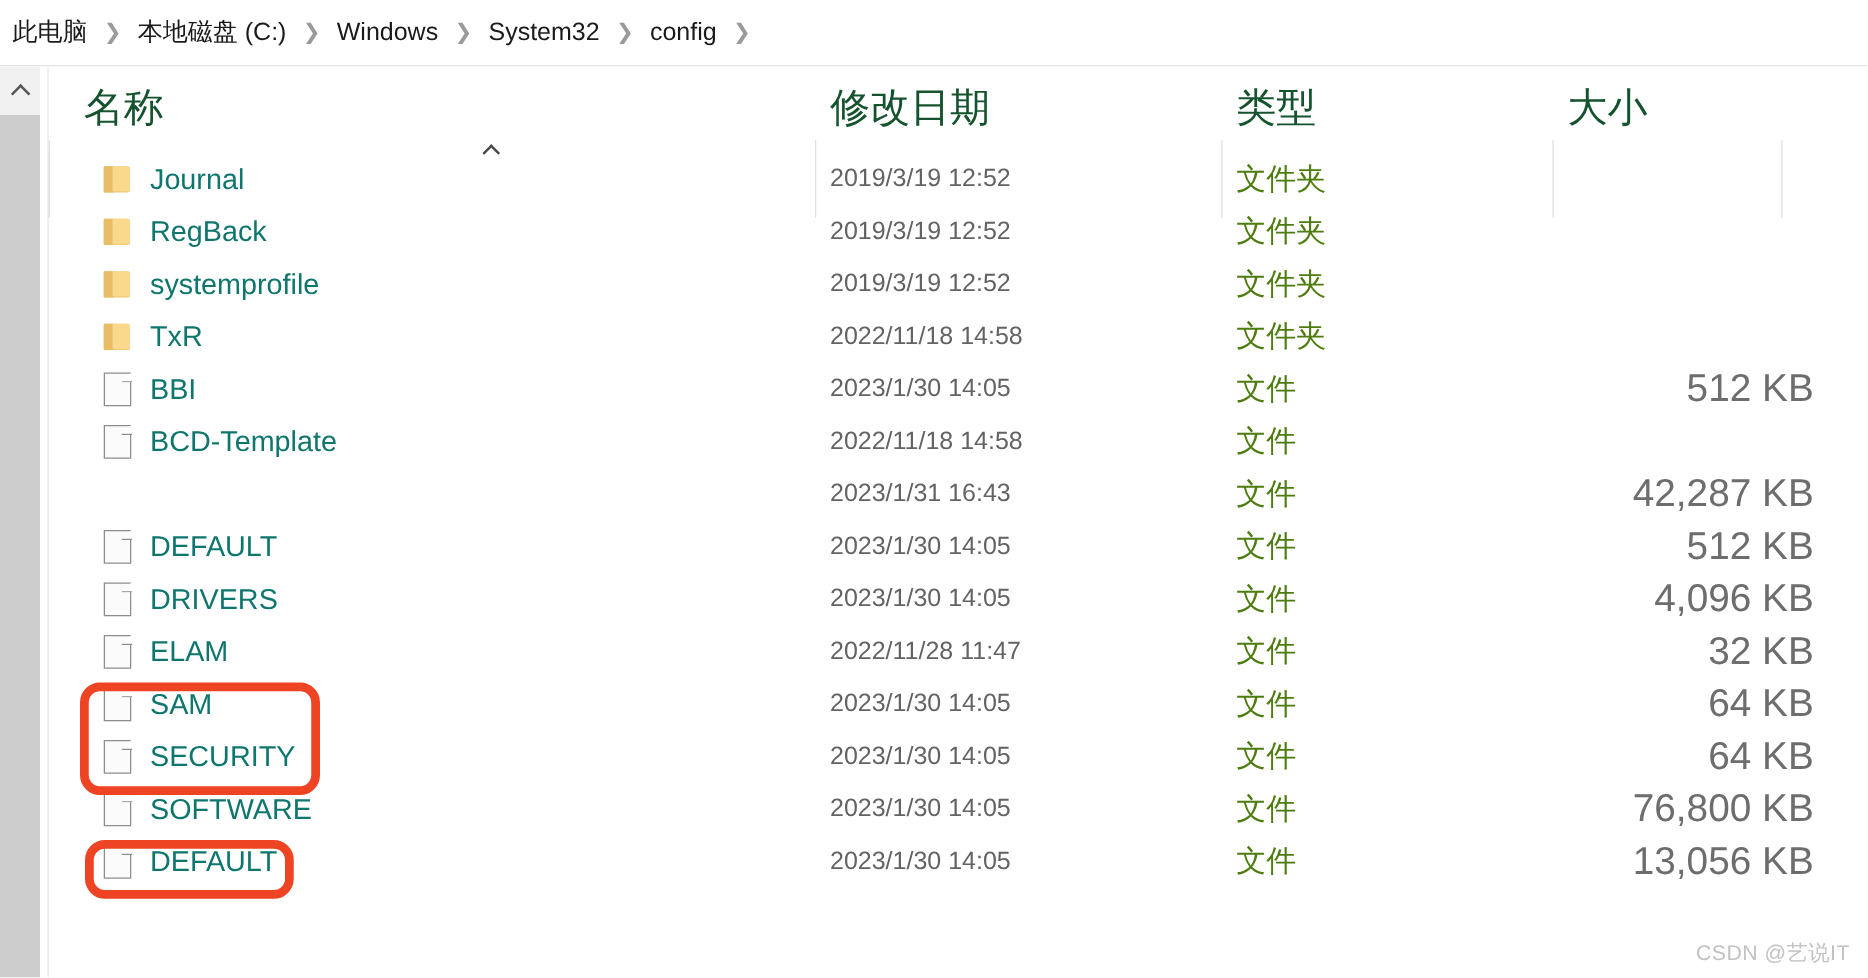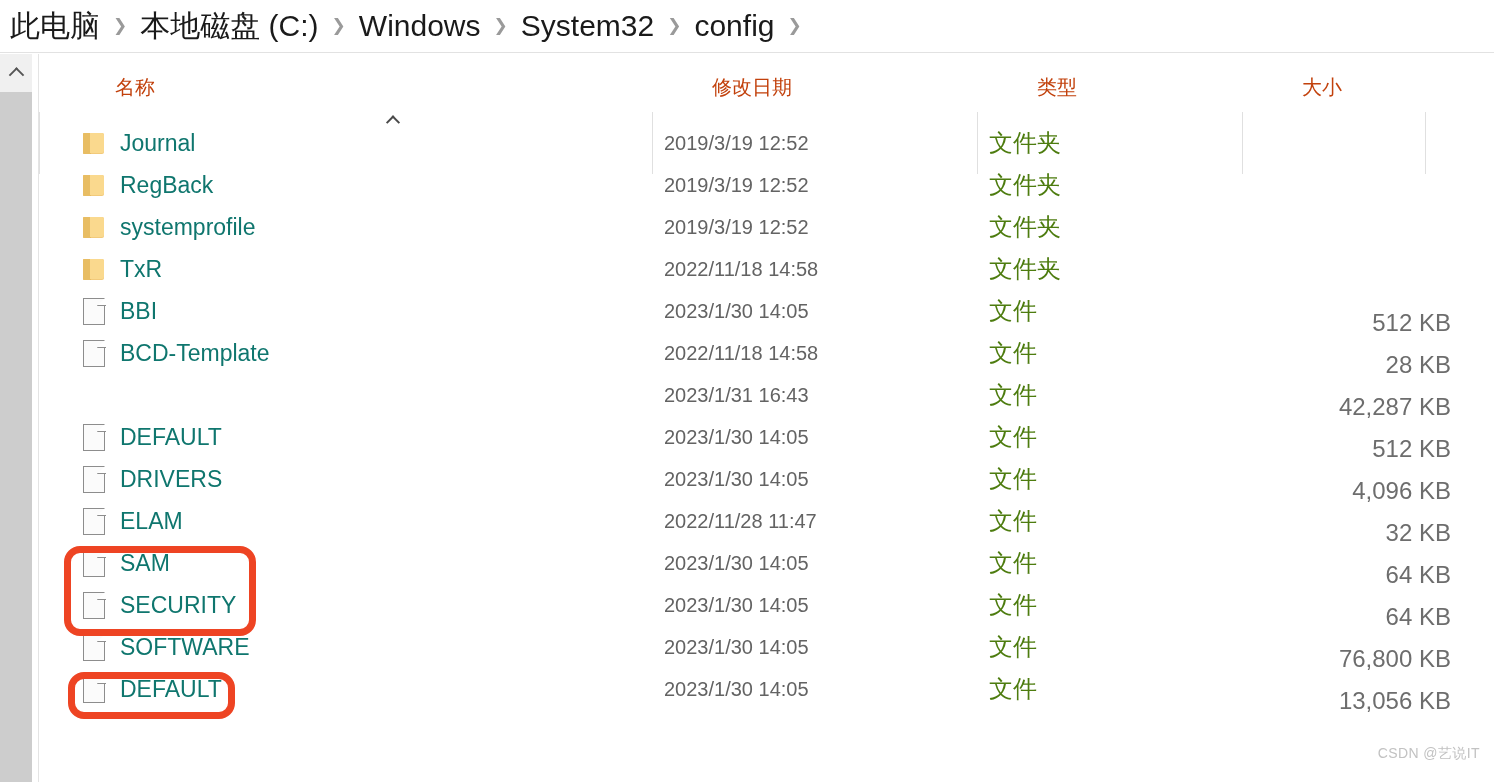--- a/index.html
+++ b/index.html
@@ -24,21 +24,21 @@
     position: absolute;
     left: 0; top: 0;
     width: 1494px; height: 53px;
     display: flex;
     align-items: center;
     padding-left: 6px;
     background: #ffffff;
     border-bottom: 1px solid #e2e2e2;
   }
   .crumb {
-    font-size: 30px;
+    font-size: 20px;
     color: #1a1a1a;
     padding: 0 4px;
     white-space: nowrap;
     line-height: 1;
   }
   .crumb-sep {
     font-size: 17px;
     color: #9a9a9a;
     padding: 0 9px;
     line-height: 1;
@@ -93,24 +93,23 @@
     left: 39px; top: 54px;
     width: 1455px; height: 66px;
     background: #ffffff;
   }
   .col-head {
     position: absolute;
     top: 0;
     height: 66px;
     display: flex;
     align-items: center;
-    font-size: 20px;
-    color: #c2410c;
-    white-space: nowrap;
-    margin-left: 48px;
+    font-size: 32px;
+    color: #14532d;
+    white-space: nowrap;
   }
   .col-divider {
     position: absolute;
     top: 58px;
     width: 1px;
     height: 62px;
     background: #e0e0e0;
   }
   #sort-caret {
     position: absolute;
@@ -177,24 +176,23 @@
     white-space: nowrap;
   }
   .cell-size {
     position: absolute;
     left: 1100px; top: 0;
     width: 312px;
     height: 42px;
     display: flex;
     align-items: center;
     justify-content: flex-end;
-    font-size: 24px;
+    font-size: 31px;
     color: #6d6d6d;
     white-space: nowrap;
-    margin-top: 12px;
   }
 
   
   .ic-folder {
     position: absolute;
     left: 3px; top: 5px;
     width: 21px; height: 21px;
   }
   .ic-folder .back {
     position: absolute;
@@ -254,22 +252,22 @@
     width: 192px; height: 90px;
   }
   #annot-system {
     left: 68px; top: 672px;
     width: 167px; height: 47px;
   }
 
   
   #watermark {
     position: absolute;
-    right: 14px; bottom: 19px;
-    font-size: 14px;
+    right: 14px; bottom: 8px;
+    font-size: 17px;
     color: #c2c2c2;
     white-space: nowrap;
     letter-spacing: 0.4px;
   }
 </style>
 </head>
 <body>
 
 <div id="app">
 
@@ -396,21 +394,20 @@
         <span class="icon-box">
             <span class="ic-file">
               <span class="page"></span>
               <span class="notch"></span>
             </span>
           </span>
         <span class="name-text">BCD-Template</span>
       </div>
       <div class="cell-date">2022/11/18 14:58</div>
       <div class="cell-type">文件</div>
-      <div class="cell-size">28 KB</div>
     </div>
 
     <div class="file-row">
       <div class="cell-date">2023/1/31 16:43</div>
       <div class="cell-type">文件</div>
       <div class="cell-size">42,287 KB</div>
     </div>
 
     <div class="file-row">
       <div class="cell-name">

